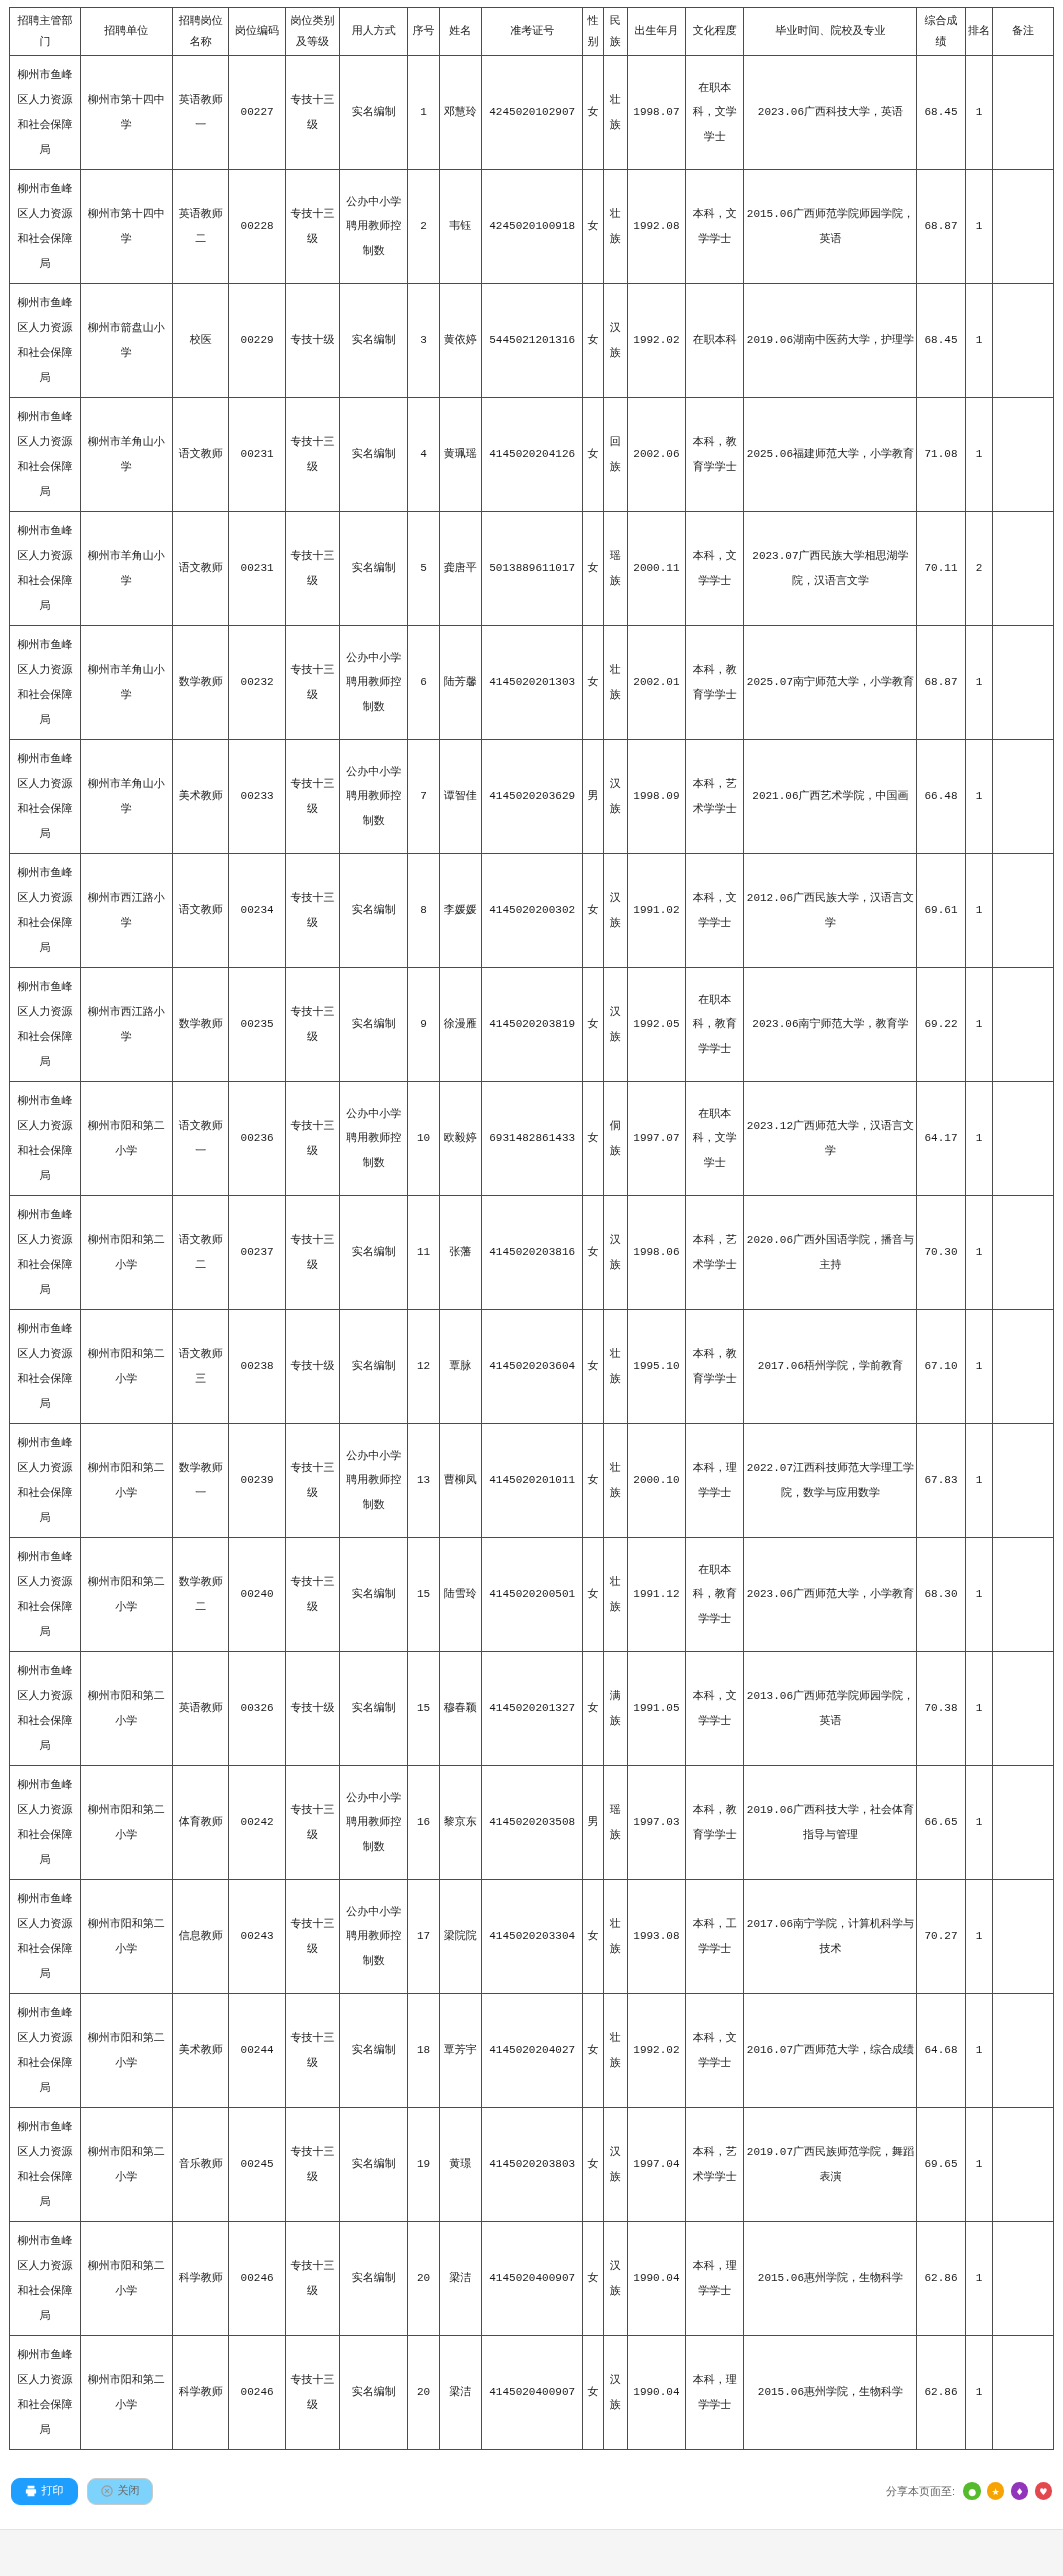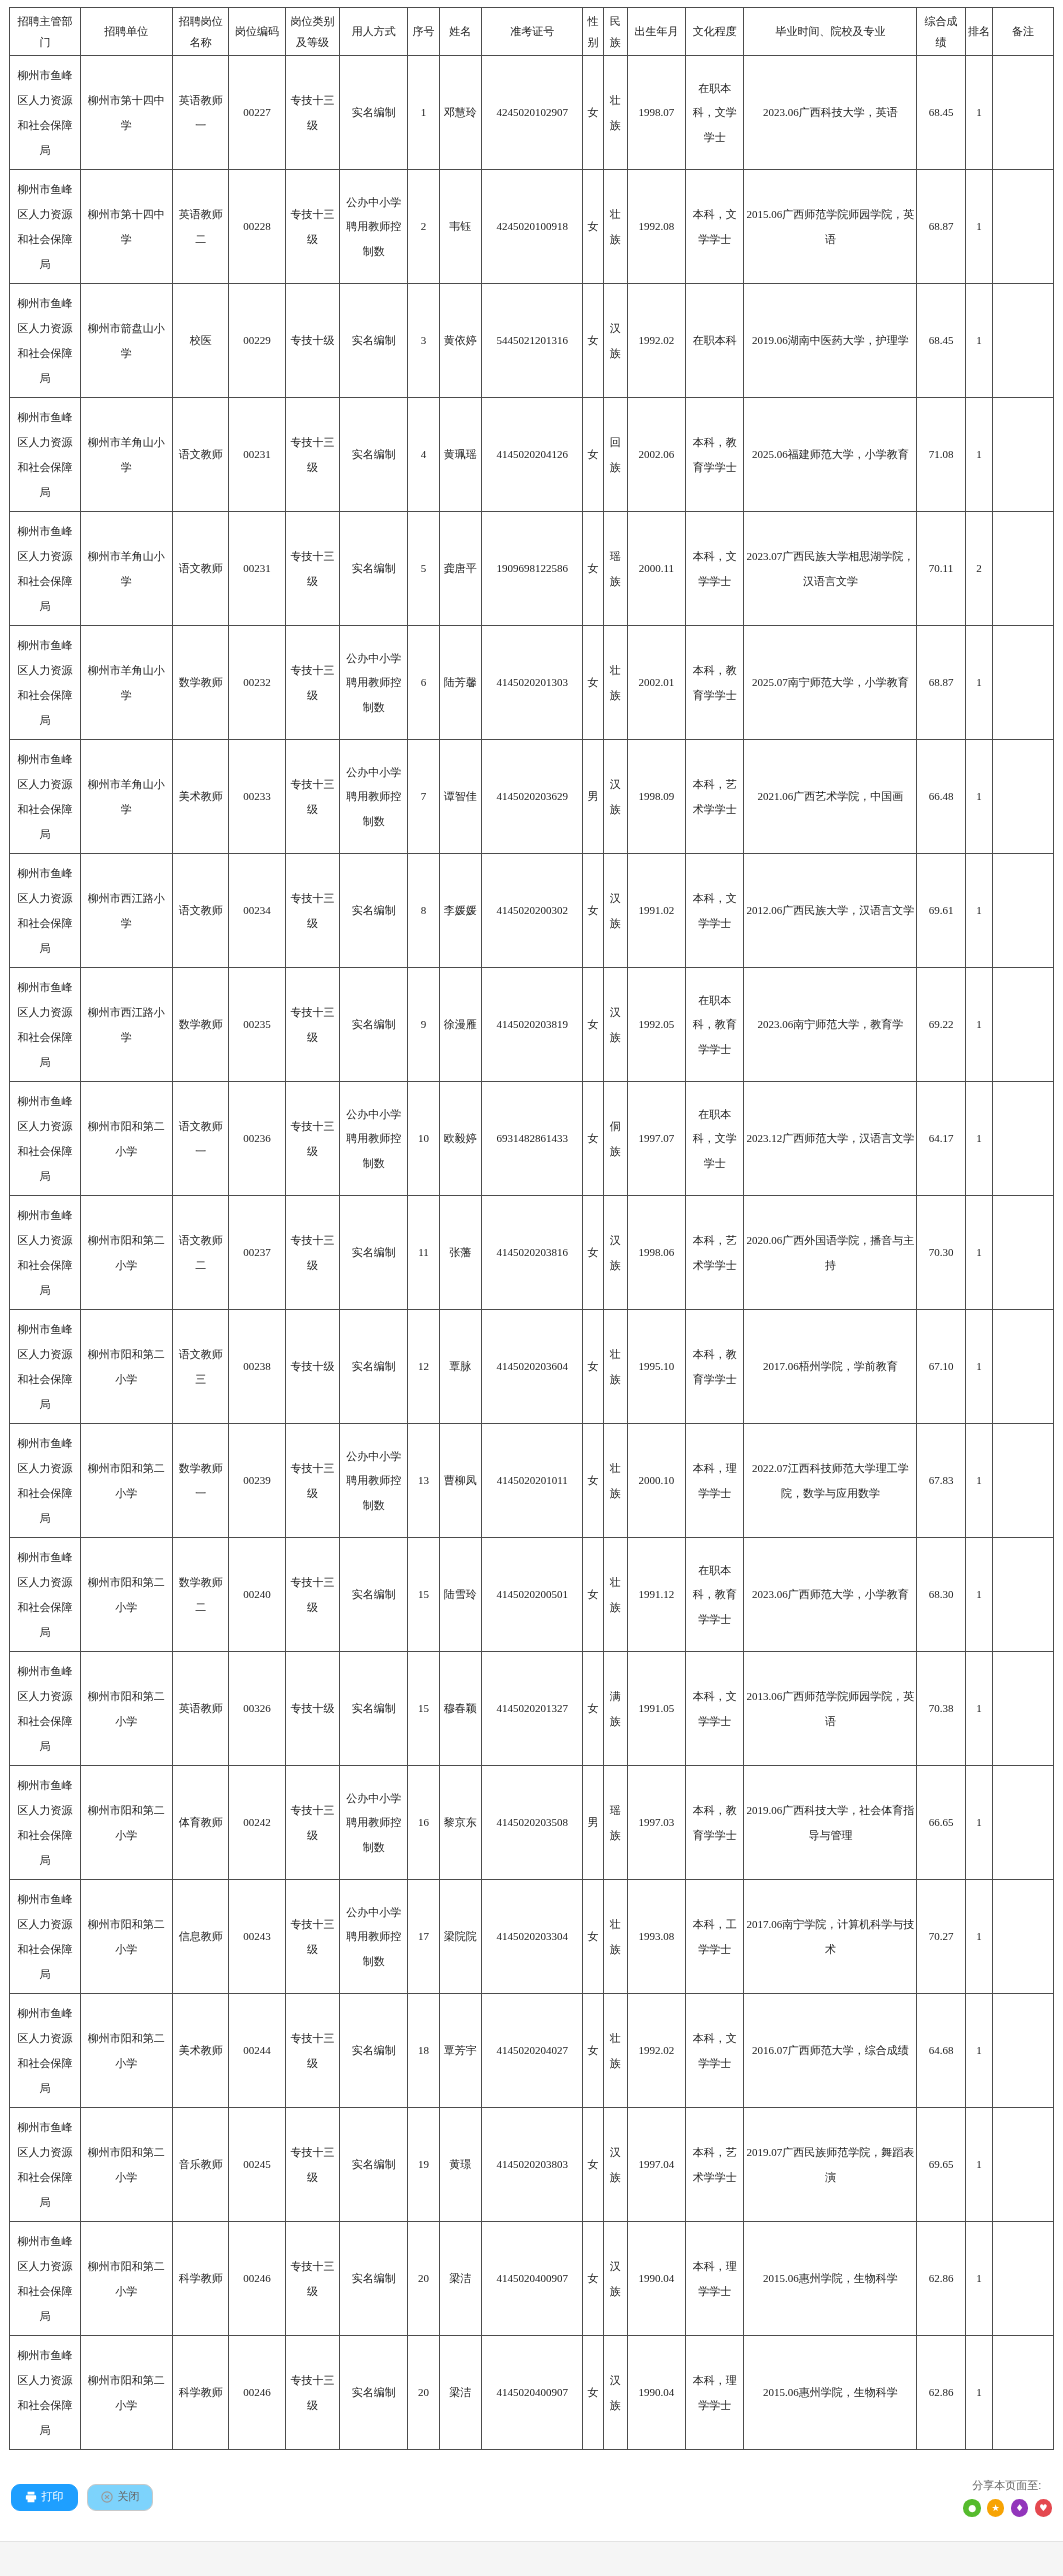--- a/index.html
+++ b/index.html
@@ -1,18 +1,18 @@
 <!DOCTYPE html>
 <html style="font-size:14.7px"><head>
 <meta charset="utf-8">
 <style>
   html,body{margin:0;padding:0;background:#ffffff;}
   body{font-family:"Liberation Serif","DejaVu Serif",serif;color:#1a1a1a;}
   .wrap{padding:7.3px 9.2px 0 9.2px;}
-  table.score{border-collapse:collapse;width:100%;table-layout:fixed;}
+  table.score{border-collapse:collapse;width:100%;table-layout:fixed;font-family:Liberation Mono, monospace;}
   table.score th, table.score td{
     border:0.9px solid #4c4c4c;
     font-size:11px;font-weight:normal;
     text-align:center;vertical-align:middle;
     line-height:2.25;padding:0.9px 1.8px;
     word-break:break-all;overflow:hidden;
   }
   table.score thead tr{height:48px;}
   table.score thead th{line-height:1.9;}
   table.score tbody tr{height:114px;}
@@ -24,21 +24,21 @@
   col.c16{width:60px}
 
   .footer{display:flex;justify-content:space-between;align-items:center;
     padding:0 11px;margin-top:27.5px;font-family:"Liberation Sans","DejaVu Sans",sans-serif;}
   .footer-left{display:flex;gap:9.2px;}
   .btn{display:inline-flex;align-items:flex-start;gap:4.6px;font-size:11px;
     padding:6.4px 13px;border-radius:9px;cursor:pointer;line-height:1;}
   .btn-print{background:#1E9FFF;color:#fff;border:0.9px solid #1E9FFF;}
   .btn-close{background:#7dd3fc;color:#666;border:0.9px solid #c9c9c9;}
   .btn svg{display:block;}
-  .footer-right{display:flex;align-items:center;gap:6.4px;flex-direction:column;}
+  .footer-right{display:flex;align-items:center;gap:6.4px;}
   .share-label{font-size:11px;color:#666;margin-right:1.8px;}
   .share-dot{width:17.4px;height:17.4px;border-radius:50%;display:inline-flex;
     align-items:center;justify-content:center;color:#fff;font-size:9.2px;
     line-height:1;cursor:pointer;font-family:"DejaVu Sans",sans-serif;}
   .bottom-strip{height:51px;background:#f5f5f5;border-top:0.9px solid #e3e3e3;margin-top:24px;}
 </style>
 </head>
 <body>
 
 <div class="wrap">
@@ -184,21 +184,21 @@
 
         <tr>
           <td>柳州市鱼峰区人力资源和社会保障局</td>
           <td>柳州市羊角山小学</td>
           <td>语文教师</td>
           <td>00231</td>
           <td>专技十三级</td>
           <td>实名编制</td>
           <td>5</td>
           <td>龚唐平</td>
-          <td>1909698122586</td>
+          <td>5013889611017</td>
           <td>女</td>
           <td>瑶族</td>
           <td>2000.11</td>
           <td>本科，文学学士</td>
           <td>2023.07广西民族大学相思湖学院，汉语言文学</td>
           <td>70.11</td>
           <td>2</td>
           <td></td>
         </tr>
 

